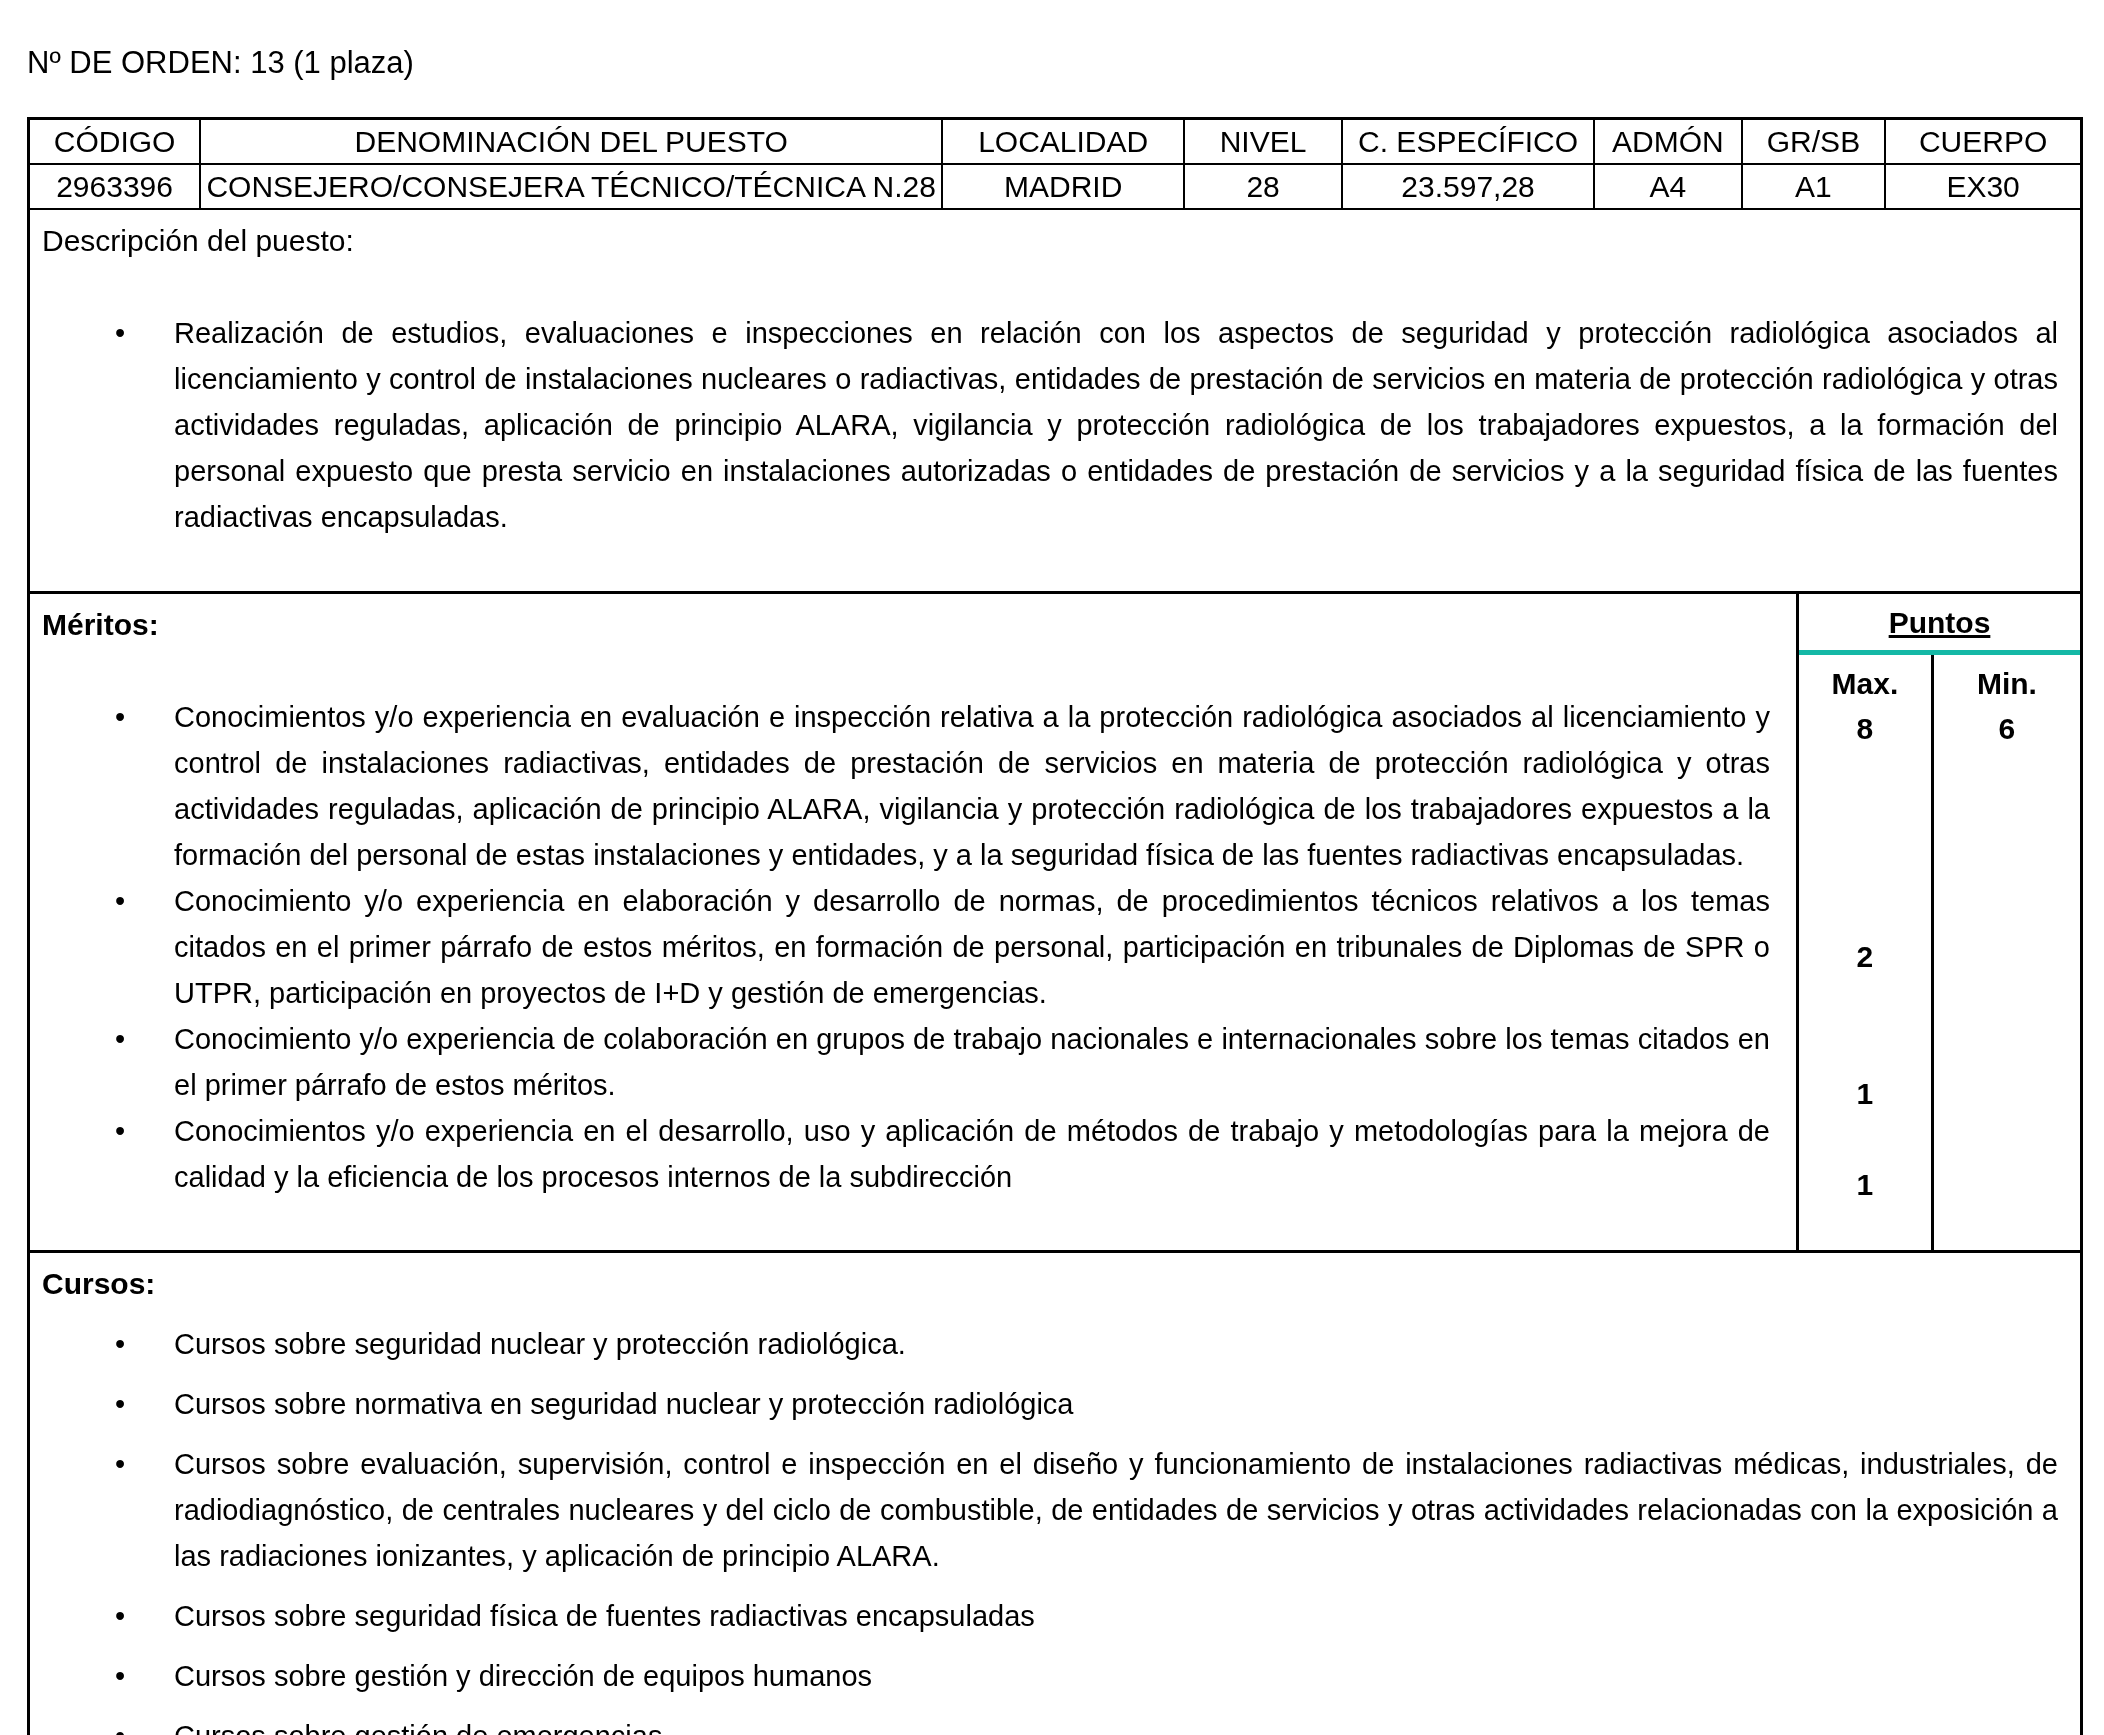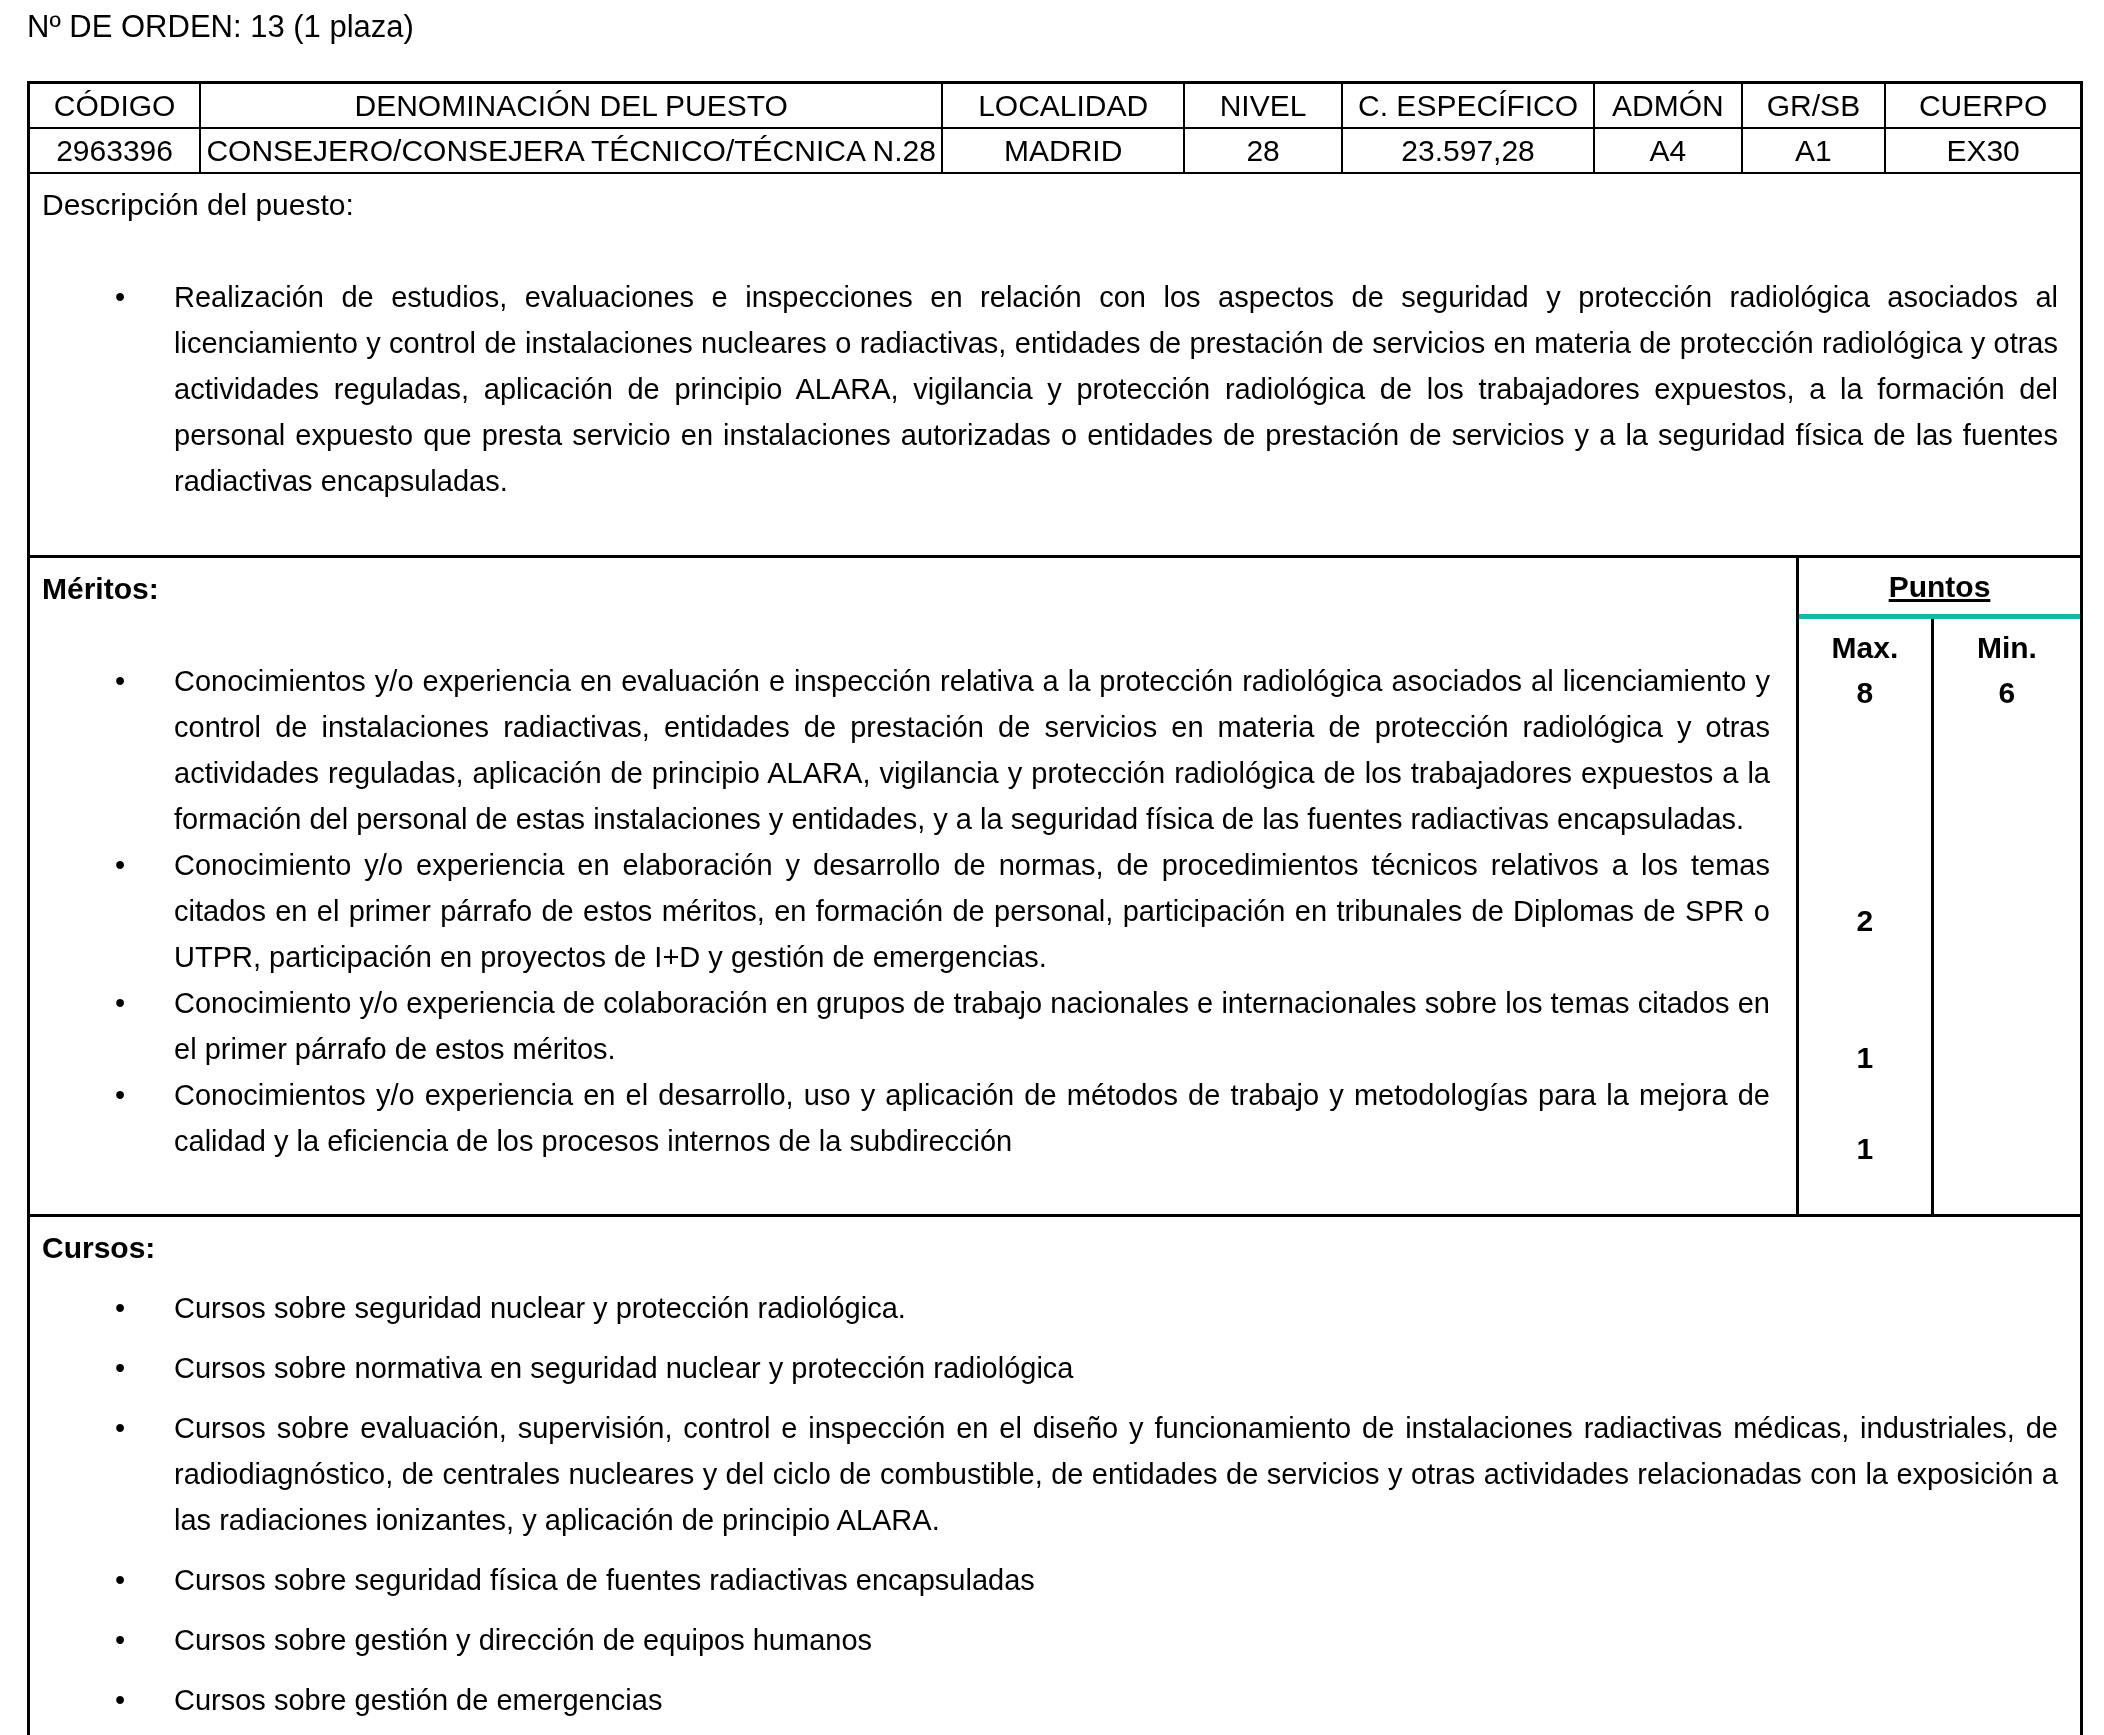--- a/index.html
+++ b/index.html
@@ -3,21 +3,21 @@
 <meta charset="utf-8">
 <style>
   * { margin: 0; padding: 0; box-sizing: border-box; }
   html, body { background: #ffffff; }
   body {
     width: 2105px; min-height: 1736px;
     font-family: "Liberation Sans", "DejaVu Sans", sans-serif;
     color: #000; position: relative;
   }
   .sheet { position: absolute; left: 27px; top: 0; width: 2056px; }
-  .order-label { font-size: 31px; padding-top: 9px; }
+  .order-label { font-size: 31px; padding-top: 9px; margin-top: 36px; }
   .big-table { margin-top: 36px; border: 3px solid #000; }
 
   table.pos-table { width: 100%; border-collapse: collapse; table-layout: fixed; }
   table.pos-table td {
     border: 2px solid #000; text-align: center; font-size: 30px;
     padding: 5px 4px; line-height: 33px; overflow: hidden; white-space: nowrap;
   }
   table.pos-table tr td { border-top: none; }
   table.pos-table tr:first-child td { border-top: none; }
   table.pos-table td:first-child { border-left: none; }

